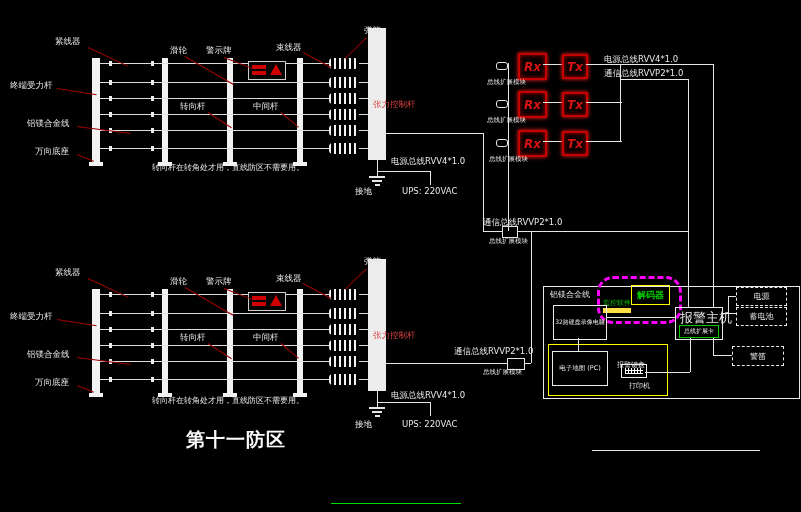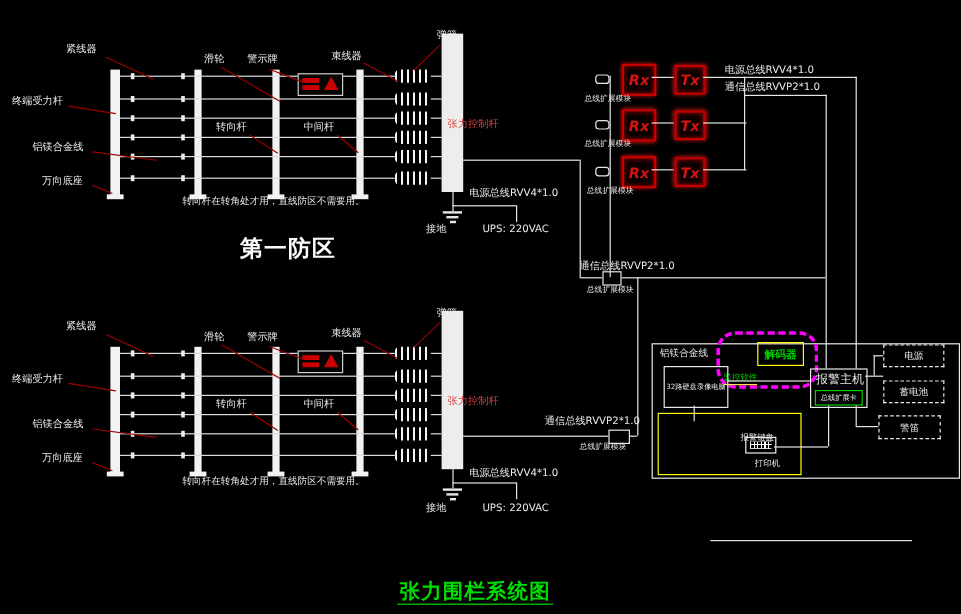--- a/index.html
+++ b/index.html
@@ -117,21 +117,20 @@
     <div class="vline" style="left:377px;top:160px;height:16px"></div>
     <div class="gbar" style="left:369px;top:176px;width:16px"></div>
     <div class="gbar" style="left:372px;top:180px;width:10px"></div>
     <div class="gbar" style="left:375px;top:184px;width:5px"></div>
     <div class="lbl" style="left:355px;top:187px">接地</div>
     <div class="hline" style="left:377px;top:171px;width:53px"></div>
     <div class="vline" style="left:430px;top:171px;height:14px"></div>
     <div class="lbl" style="left:391px;top:157px">电源总线RVV4*1.0</div>
     <div class="lbl" style="left:402px;top:187px">UPS: 220VAC</div>
 
-    <div class="ztitle" style="left:200px;top:194px">第一防区</div>
   </div>
 
   <div class="zone" style="top:231px">
     <div class="post t" style="left:92px"></div>
     <div class="post" style="left:162px"></div>
     <div class="post" style="left:227px"></div>
     <div class="post" style="left:297px"></div>
     <div class="base" style="left:89px"></div>
     <div class="base" style="left:158px"></div>
     <div class="base" style="left:223px"></div>
@@ -192,20 +191,21 @@
     <div class="vline" style="left:377px;top:160px;height:16px"></div>
     <div class="gbar" style="left:369px;top:176px;width:16px"></div>
     <div class="gbar" style="left:372px;top:180px;width:10px"></div>
     <div class="gbar" style="left:375px;top:184px;width:5px"></div>
     <div class="lbl" style="left:355px;top:189px">接地</div>
     <div class="hline" style="left:377px;top:171px;width:53px"></div>
     <div class="vline" style="left:430px;top:171px;height:14px"></div>
     <div class="lbl" style="left:391px;top:160px">电源总线RVV4*1.0</div>
     <div class="lbl" style="left:402px;top:189px">UPS: 220VAC</div>
 
+    <div class="ztitle" style="left:186px;top:196px">第十一防区</div>
   </div>
 
   <div class="hline" style="left:386px;top:133px;width:97px"></div>
   <div class="vline" style="left:483px;top:133px;height:98px"></div>
   <div class="hline" style="left:483px;top:231px;width:205px"></div>
   <div class="lbl" style="left:483px;top:218px">通信总线RVVP2*1.0</div>
   <div class="busbox" style="left:502px;top:226px;width:14px;height:10px"></div>
   <div class="lbl sm" style="left:489px;top:238px">总线扩展模块</div>
 
   <div class="hline" style="left:386px;top:363px;width:145px"></div>
@@ -240,46 +240,46 @@
   <div class="hline" style="left:620px;top:79px;width:69px"></div>
   <div class="lbl" style="left:604px;top:55px">电源总线RVV4*1.0</div>
   <div class="lbl" style="left:604px;top:69px">通信总线RVVP2*1.0</div>
   <div class="vline" style="left:713px;top:64px;height:243px"></div>
   <div class="vline" style="left:688px;top:79px;height:228px"></div>
 
   <div class="boxw" style="left:543px;top:286px;width:255px;height:111px"></div>
   <div class="lbl" style="left:550px;top:291px;font-size:8px">铝镁合金线</div>
 
   <div class="cloud" style="left:597px;top:276px;width:79px;height:42px"></div>
-  <div class="lbl" style="left:603px;top:312px;color:#00cc00;font-size:7px;border-bottom:1px solid #fde047">监控软件</div>
+  <div class="lbl" style="left:603px;top:300px;color:#00cc00;font-size:7px;border-bottom:5px solid #fde047">监控软件</div>
   <div class="ybox" style="left:631px;top:285px;width:37px;height:18px;color:#00cc00;font-size:9px;font-weight:bold;display:flex;align-items:center;justify-content:center">解码器</div>
 
   <div class="boxw" style="left:553px;top:305px;width:52px;height:33px;font-size:6px;white-space:nowrap">32路硬盘录像电脑</div>
 
   <div class="boxw" style="left:675px;top:307px;width:46px;height:31px"></div>
-  <div class="lbl" style="left:680px;top:311px;font-size:10px">报警主机</div>
+  <div class="lbl" style="left:680px;top:311px;font-size:13px">报警主机</div>
   <div style="position:absolute;left:679px;top:325px;width:38px;height:11px;border:1px solid #00cc00;color:#f0f0f0;font-size:6px;display:flex;align-items:center;justify-content:center;white-space:nowrap">总线扩展卡</div>
 
   <div class="dashed" style="left:736px;top:287px;width:49px;height:17px">电源</div>
-  <div class="dashed" style="left:736px;top:317px;width:49px;height:17px">蓄电池</div>
+  <div class="dashed" style="left:736px;top:307px;width:49px;height:17px">蓄电池</div>
   <div class="dashed" style="left:732px;top:346px;width:50px;height:18px">警笛</div>
 
   <div class="ybox" style="left:548px;top:344px;width:118px;height:50px"></div>
+  <div class="boxw" style="left:552px;top:351px;width:54px;height:33px;font-size:6.5px;white-space:nowrap">电子地图 (PC)</div>
   <div class="lbl" style="left:617px;top:362px;font-size:7px">报警键盘</div>
   <div class="kbd" style="left:621px;top:364px"></div>
   <div class="lbl" style="left:629px;top:383px;font-size:7px">打印机</div>
 
   <div class="hline" style="left:606px;top:317px;width:69px"></div>
   <div class="vline" style="left:578px;top:338px;height:13px"></div>
   <div class="hline" style="left:721px;top:313px;width:15px"></div>
   <div class="hline" style="left:728px;top:296px;width:8px"></div>
   <div class="vline" style="left:728px;top:296px;height:17px"></div>
   <div class="vline" style="left:713px;top:338px;height:17px"></div>
   <div class="hline" style="left:713px;top:355px;width:19px"></div>
   <div class="vline" style="left:690px;top:338px;height:34px"></div>
   <div class="hline" style="left:645px;top:372px;width:45px"></div>
 
   <div class="hline" style="left:592px;top:450px;width:168px"></div>
 
-  <div class="main-title">张力围栏系统图</div>
   <div class="title-underline"></div>
 
 </div>
 
 </body></html>

